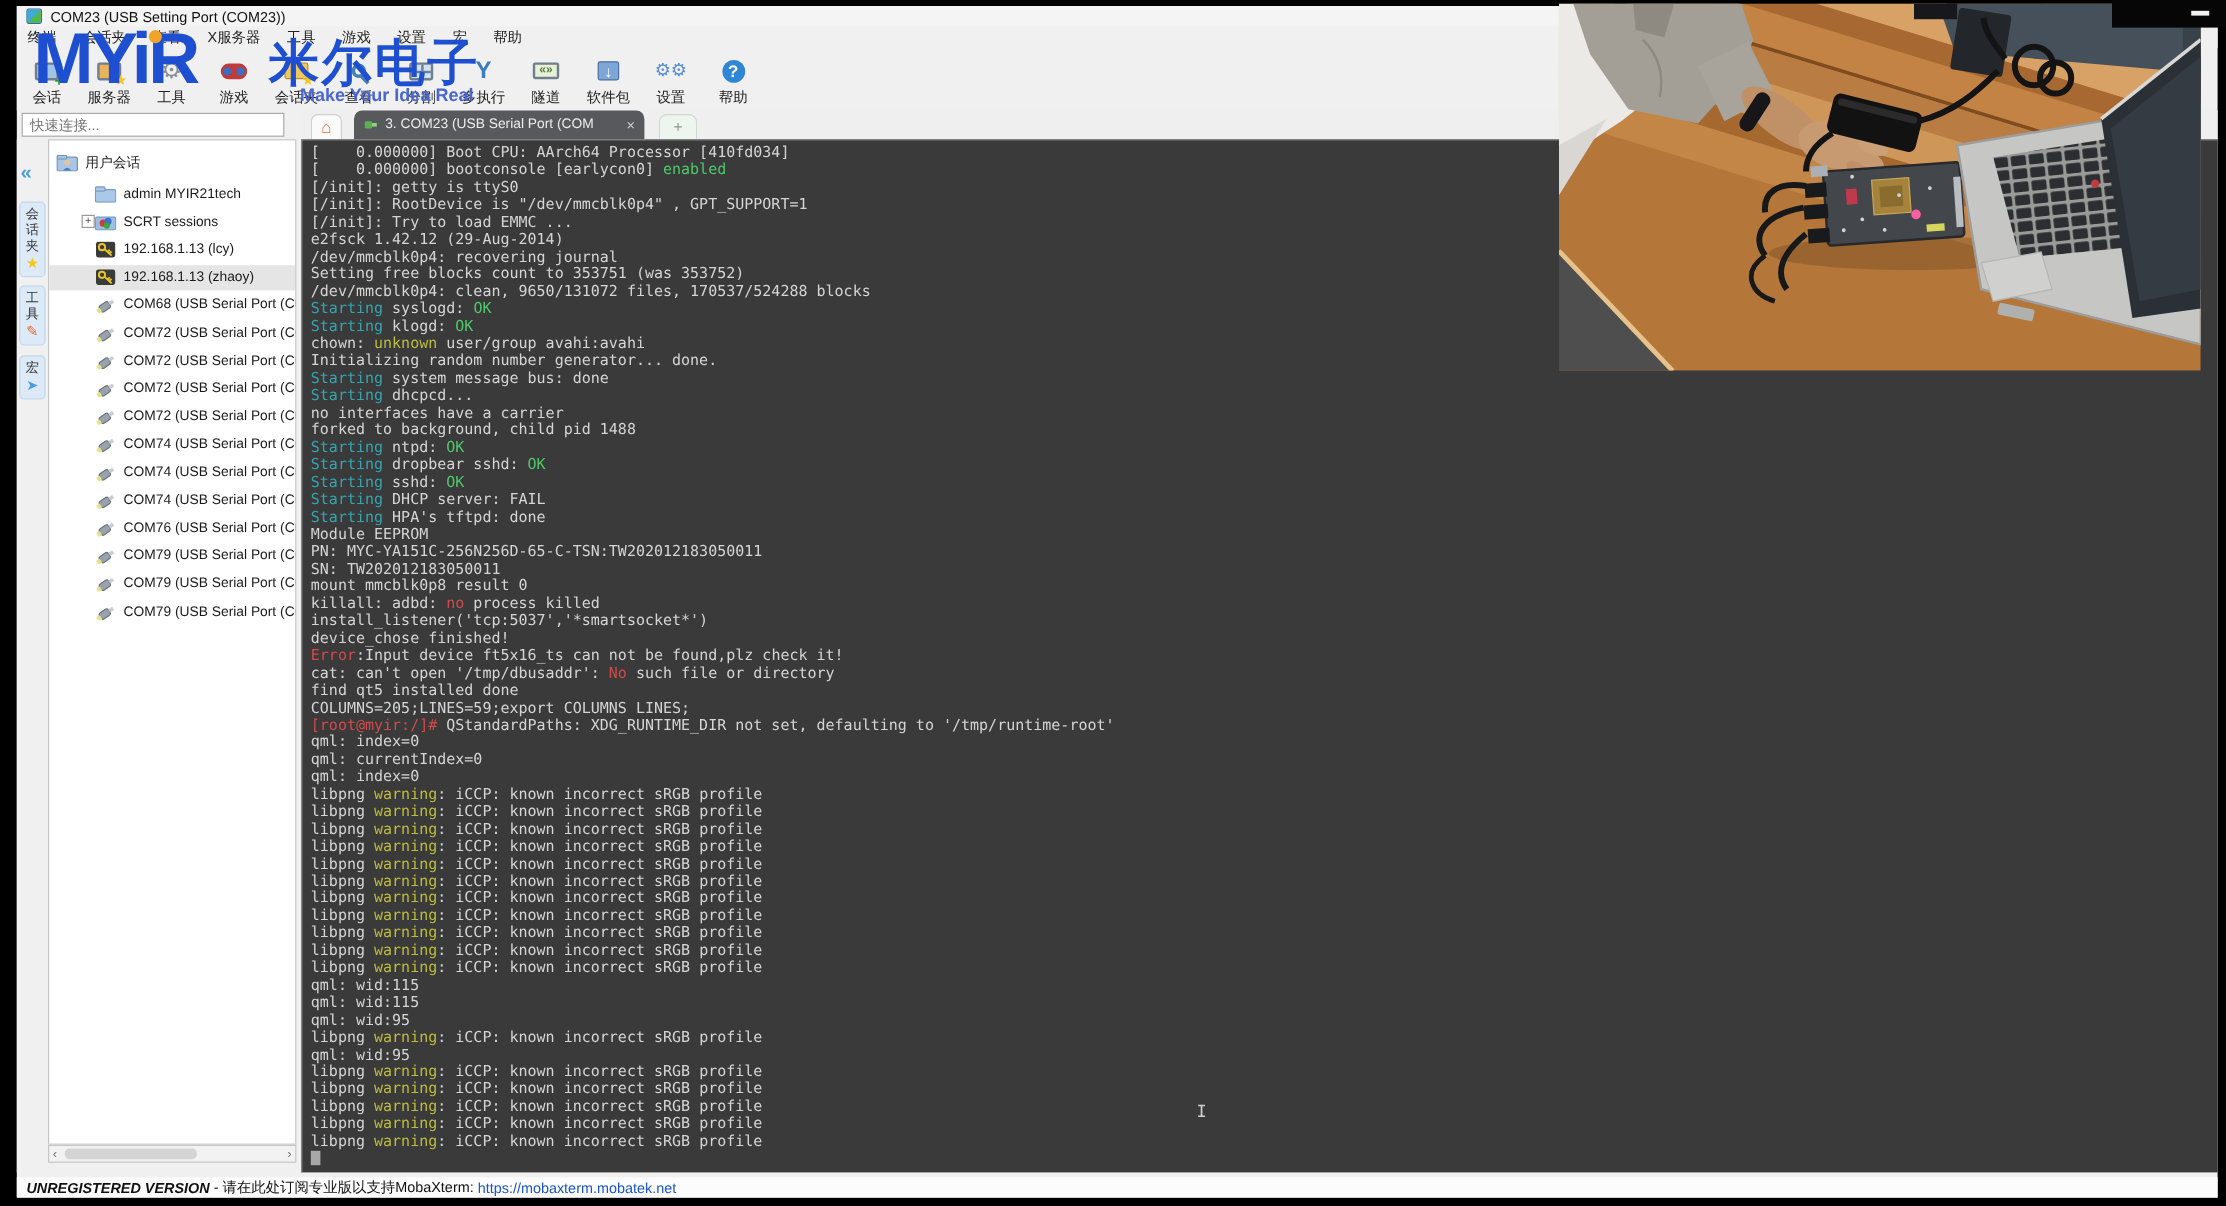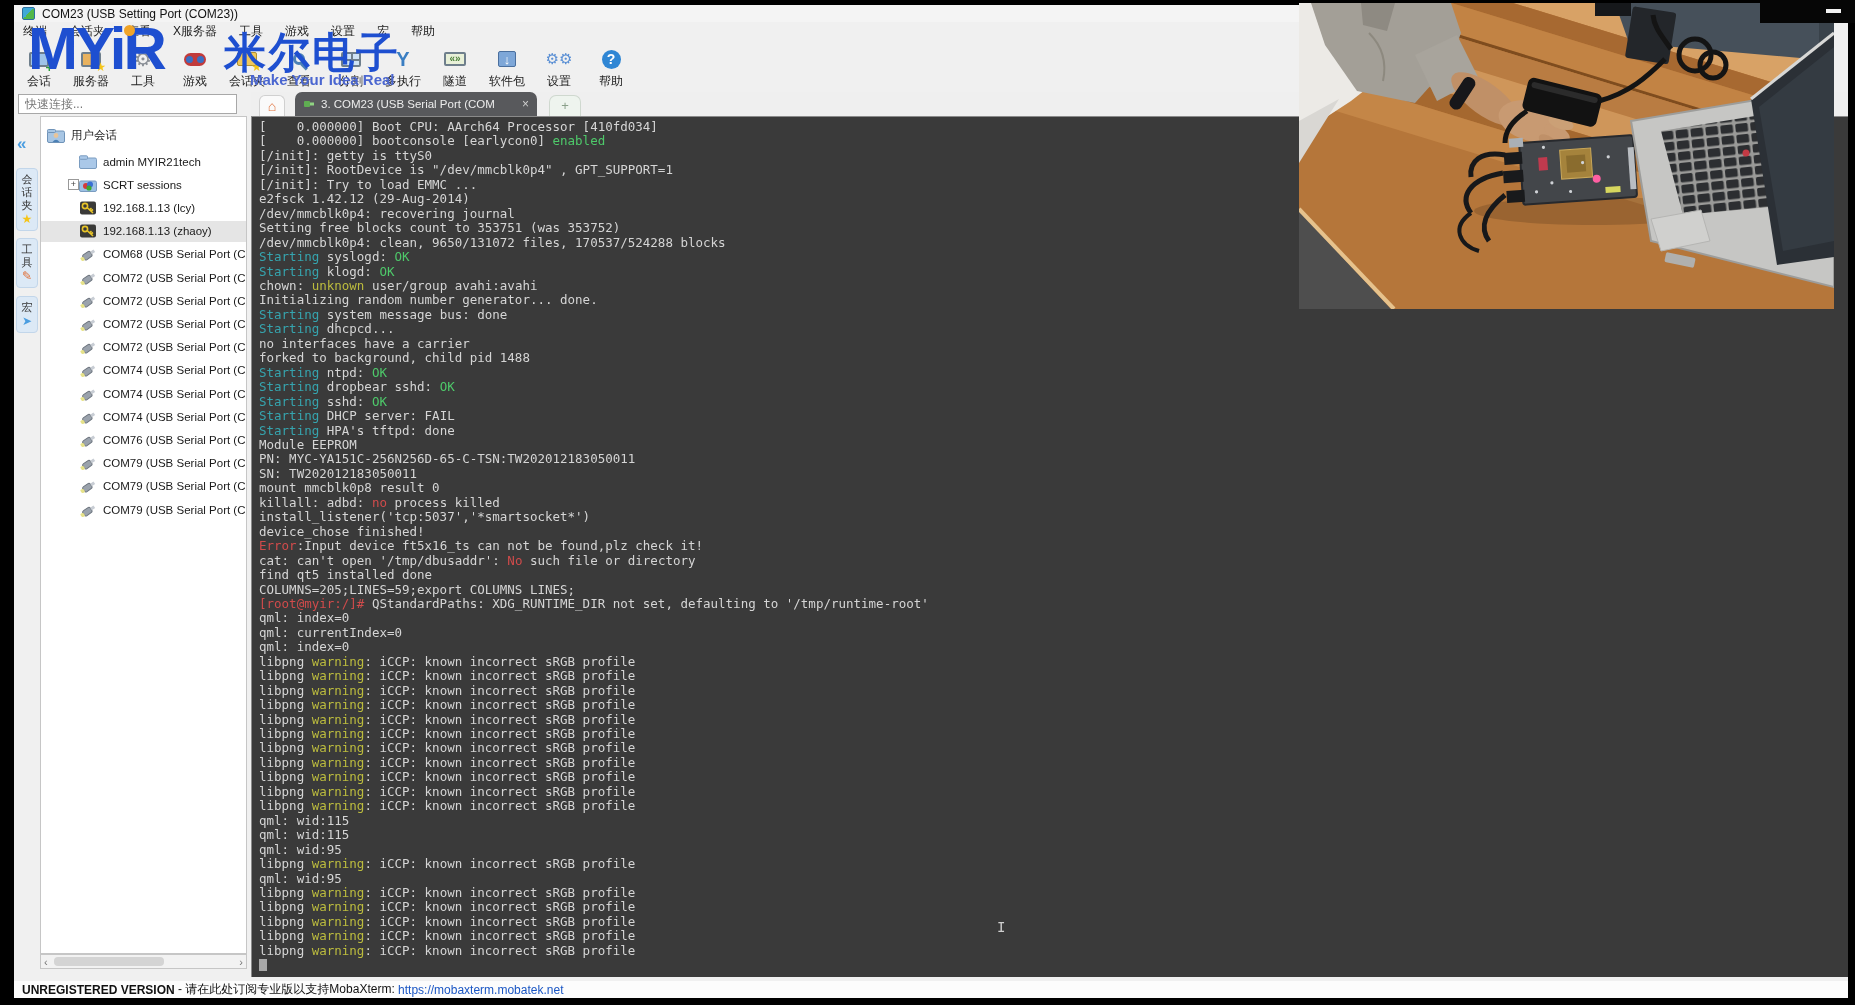--- a/index.html
+++ b/index.html
@@ -102,21 +102,21 @@
   .term-out { position:absolute; left:7px; top:3px; font-family:"DejaVu Sans Mono", monospace;
               font-size:12.5px; line-height:14.45px; white-space:pre; }
   .c-d { color:#d5d5d5; } .c-g { color:#4ec96a;text-align:right; } .c-c { color:#36a4ae; }
   .c-y { color:#bcbc3e; } .c-r { color:#d04b4b; }
   .cursor { display:inline-block; width:7.5px; height:12px; background:#a8a8a8; vertical-align:-2px; }
   .ibeam { position:absolute; left:745px; top:802px; color:#cfcfcf; font-family:"DejaVu Sans Mono",monospace; font-size:14px; }
 
   
   .statusbar { position:absolute; left:0; top:976px; width:100%; height:17px; background:#fcfcfc;
                display:flex; align-items:center; font-size:12px; padding-left:8px; }
-  .statusbar .ver { font-weight:bold; color:#111; }
+  .statusbar .ver { font-weight:bold; color:#111;font-style:italic; }
   .statusbar .msg { color:#111; white-space:pre; }
   .statusbar .link { color:#1a56c4; }
 
   
   .webcam { position:absolute; left:1299px; top:3px; width:535px; height:306px; z-index:50; overflow:hidden; }
   .winctl { position:absolute; left:1760px; top:0; width:95px; height:23px; background:#060606; z-index:60; }
   .winctl .dash { position:absolute; right:14px; top:9px; width:15px; height:4px; background:#f2f2f2; }
 </style>
 </head>
 <body>

